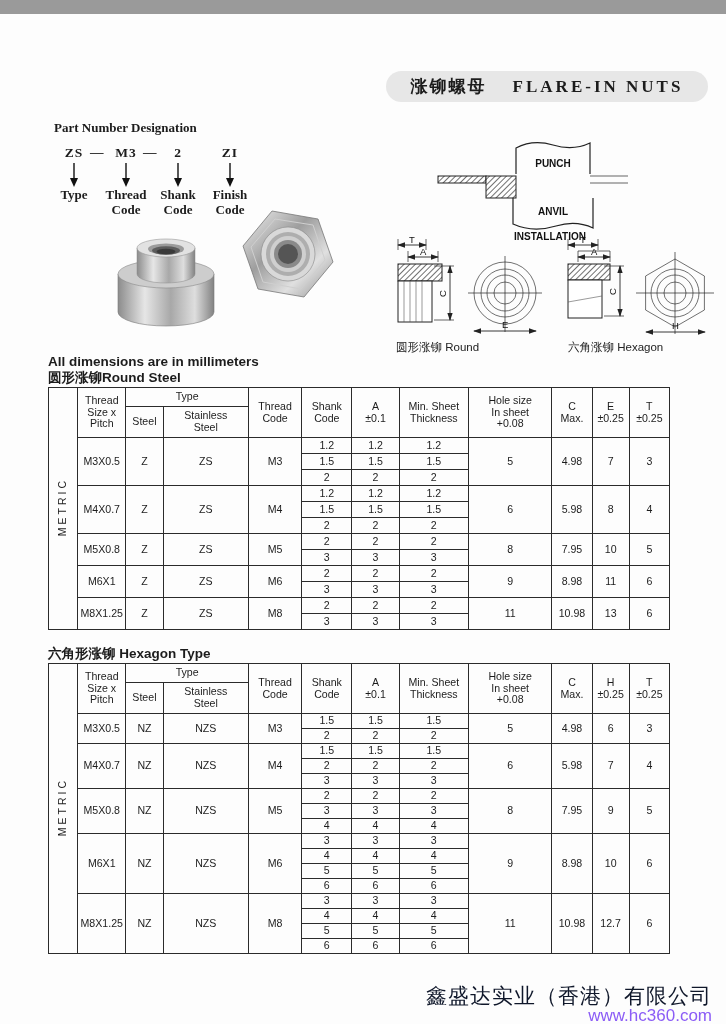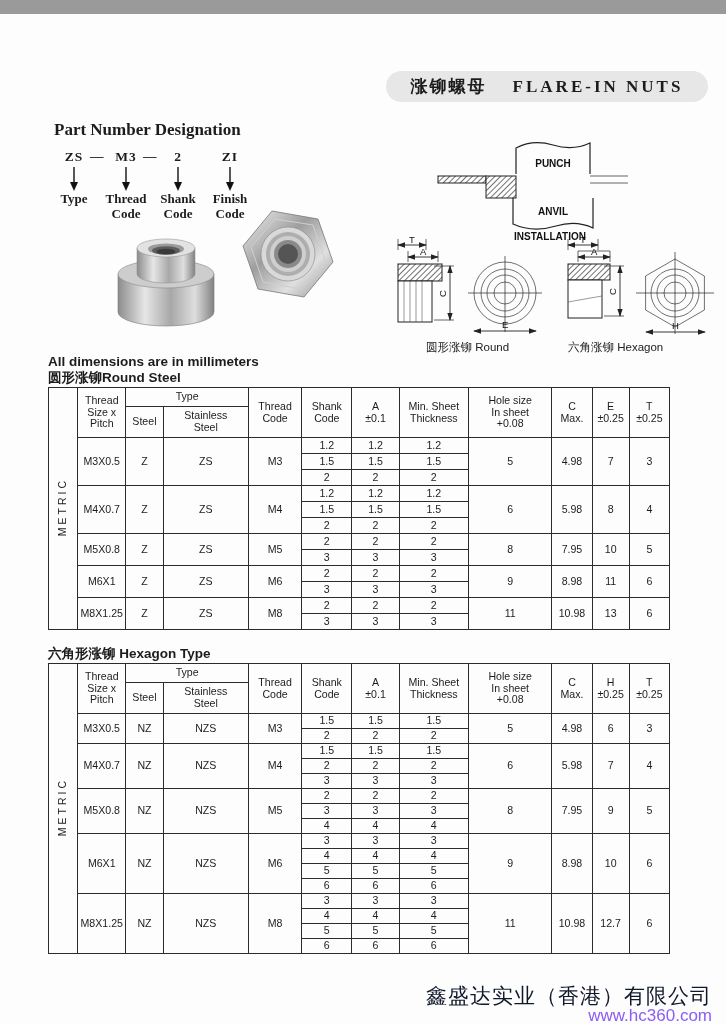--- a/index.html
+++ b/index.html
@@ -9,38 +9,38 @@
           font-family:"Liberation Sans",sans-serif; color:#1c1c1c; overflow:hidden; }
 
   
   .pill { position:absolute; left:386px; top:57px; width:322px; height:31px; background:#e7e7e7;
           border-radius:16px; display:flex; align-items:center; justify-content:center; gap:26px; }
   .pill .cn { font-size:17px; font-weight:bold; letter-spacing:2px; }
   .pill .en { font-family:"Liberation Serif",serif; font-size:17px; font-weight:bold; letter-spacing:3px; }
 
   
   .pn { position:absolute; left:48px; top:106px; width:220px; font-family:"Liberation Serif",serif; }
-  .pn-title { font-size:17px; font-weight:bold; margin-left:6px; }
+  .pn-title { font-size:13px; font-weight:bold; margin-left:6px; }
   .pn-grid { position:relative; display:grid; grid-template-columns:repeat(4,52px); margin-top:9px; }
   .pn-col { display:flex; flex-direction:column; align-items:center; }
   .pn-code { font-size:13.5px; font-weight:bold; letter-spacing:1px; }
   .pn-dash { position:absolute; top:-1px; font-size:13.5px; font-weight:bold; }
   .pn-dash.d1 { left:42px; } .pn-dash.d2 { left:95px; }
   .pn-label { font-size:13px; font-weight:bold; white-space:pre-line; text-align:center; line-height:1.15; }
   .pn-arrow { margin:2px 0 1px 0; }
 
   
   .photo { position:absolute; }
   .photo-round { left:98px; top:206px; }
   .photo-hex { left:238px; top:188px; }
 
   
   .diagrams { position:absolute; left:390px; top:120px; width:336px; height:222px; }
   .cap { position:absolute; font-size:11.5px; color:#222; }
-  .cap-round { left:36px; top:206px;text-align:right; }
+  .cap-round { left:6px; top:206px;text-align:right; }
   .cap-hex { left:178px; top:206px; }
   .ln { fill:none; stroke:#222; stroke-width:1.2; }
   .lnf { stroke:#222; stroke-width:1; }
   .xl { stroke:#222; stroke-width:0.7; }
   .dl { stroke:#222; stroke-width:0.9; marker-start:url(#as); marker-end:url(#ae); }
   .dt { font-size:9.5px; fill:#111; font-family:"Liberation Sans",sans-serif; }
   .bt { font-size:10px; font-weight:bold; fill:#111; text-anchor:middle; font-family:"Liberation Sans",sans-serif; }
   .knurl { stroke:#555; stroke-width:0.6; }
   .thin { stroke:#333; stroke-width:0.7; fill:none; }
 

